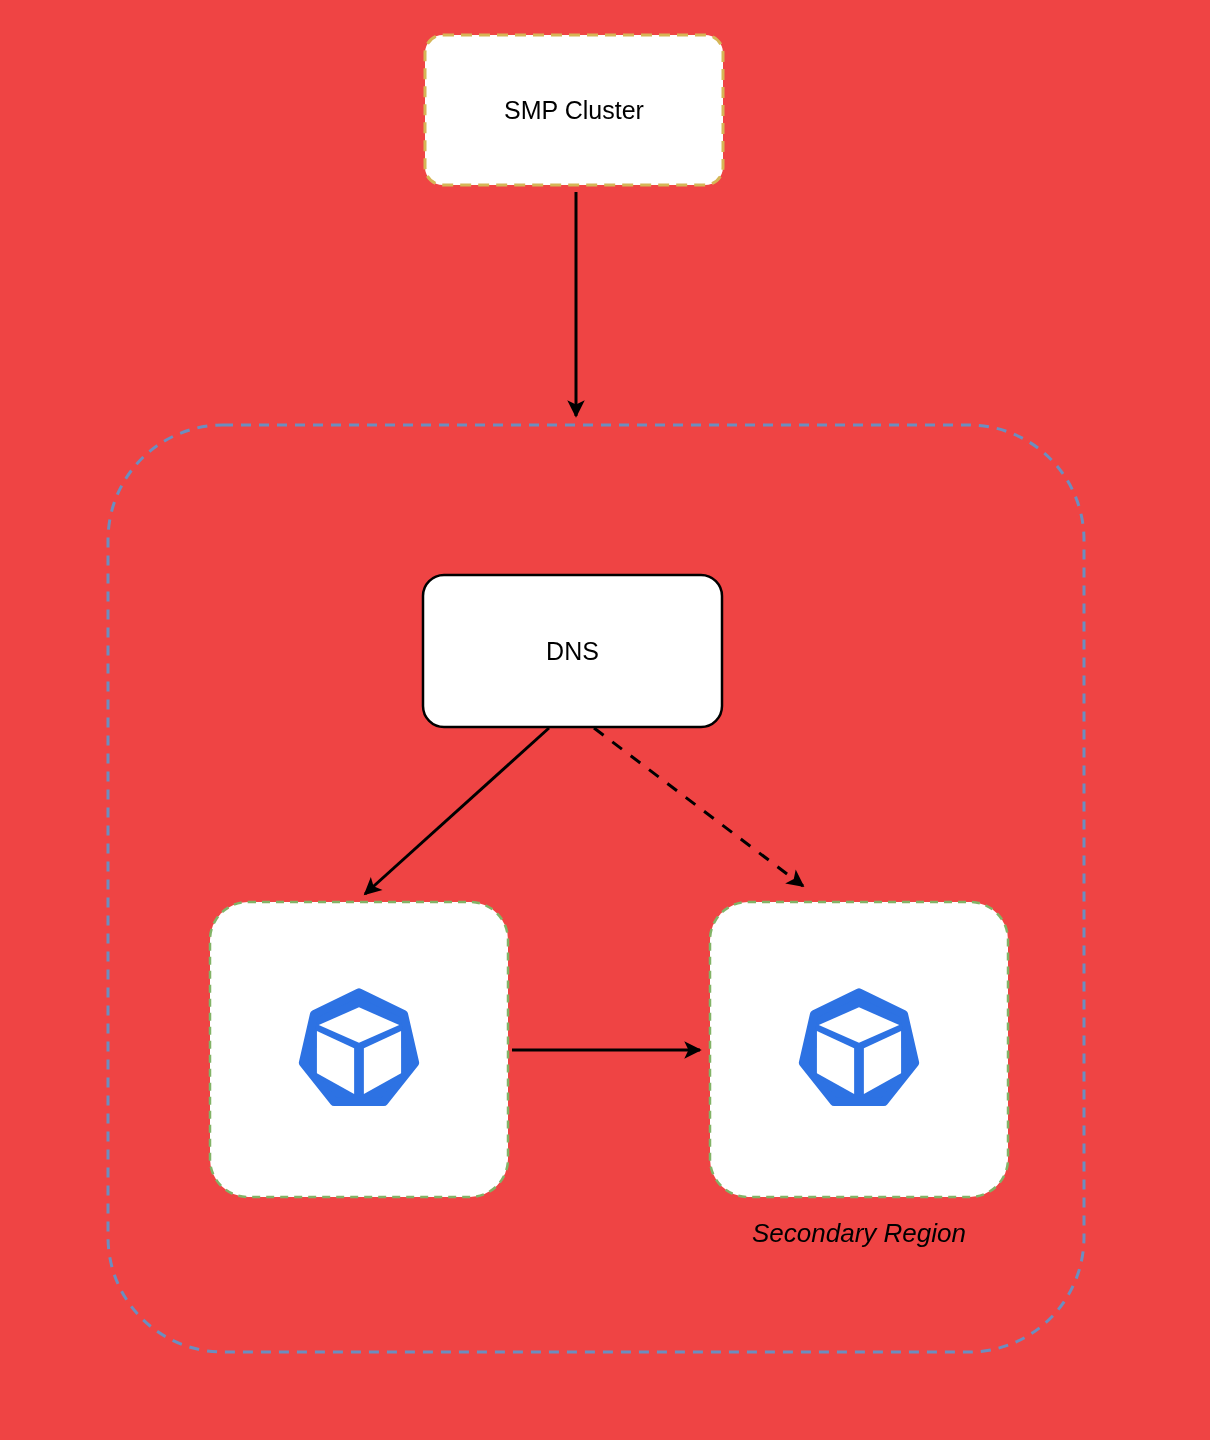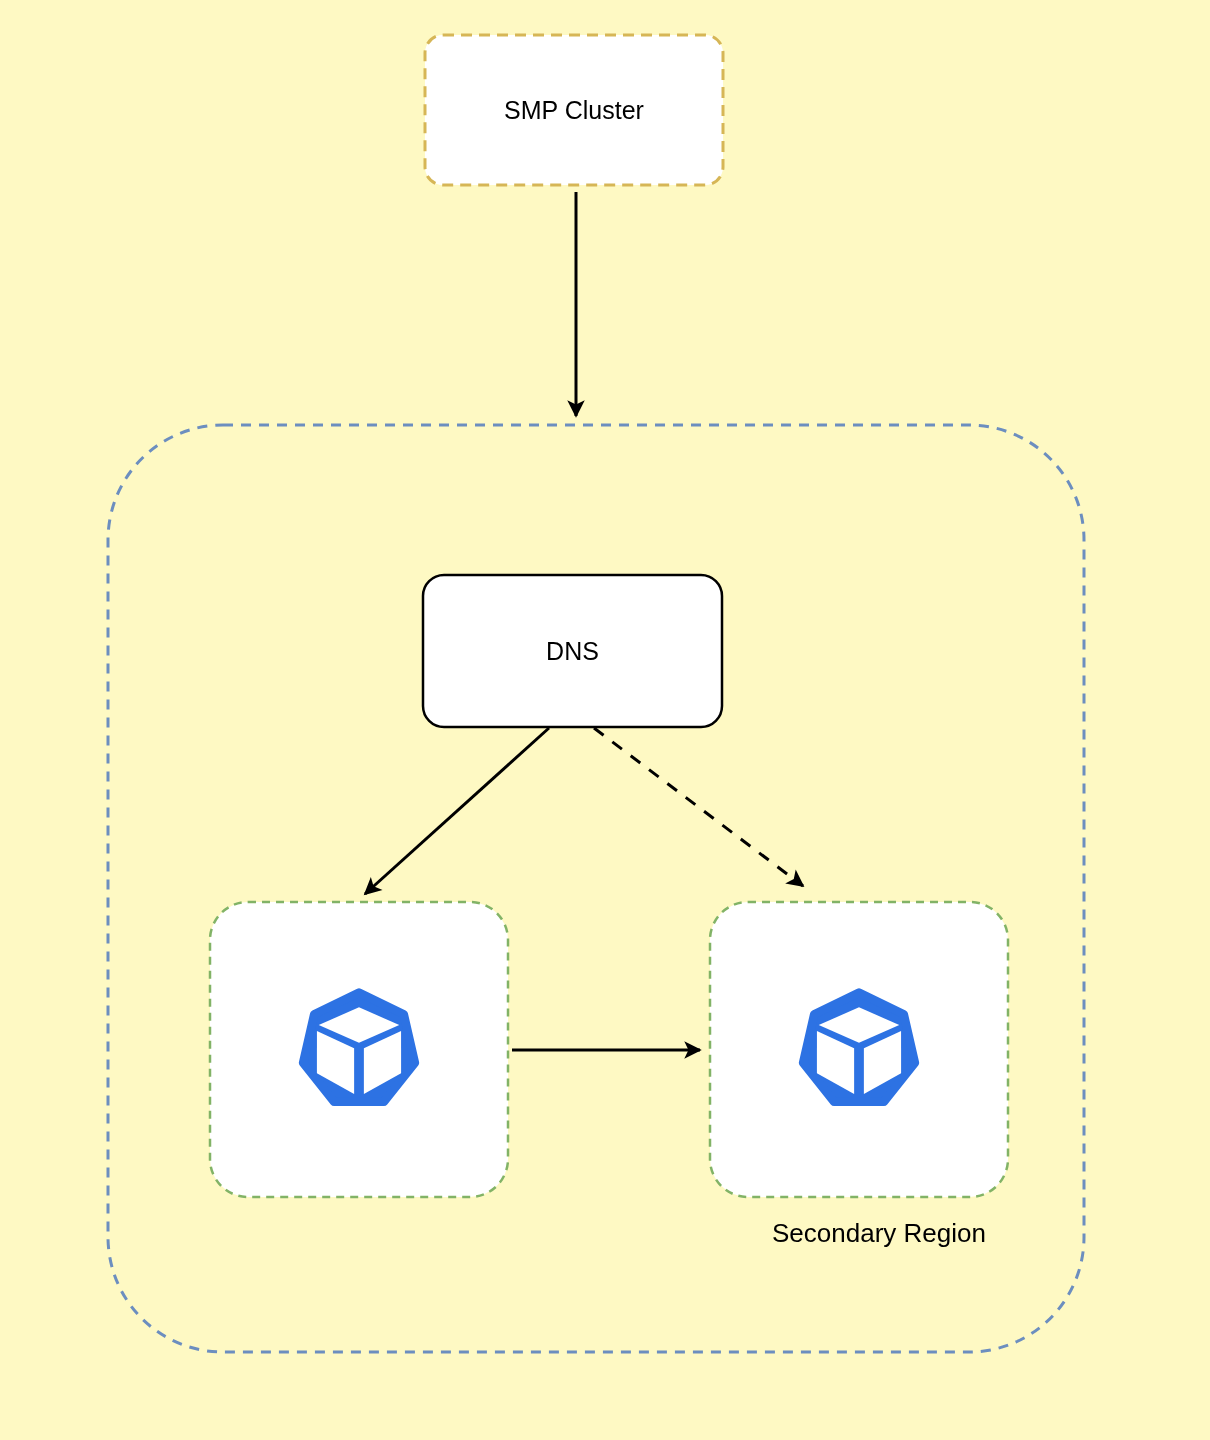--- a/index.html
+++ b/index.html
@@ -5,21 +5,21 @@
   html, body {
     margin: 0;
     padding: 0;
     background: #ffffff;
     font-family: "Liberation Sans", "DejaVu Sans", sans-serif;
   }
   .canvas {
     position: relative;
     width: 1210px;
     height: 1440px;
-    background: #fef9c3;
+    background: #ef4444;
     overflow: hidden;
   }
   .canvas > svg.layer {
     position: absolute;
     left: 0;
     top: 0;
     width: 1210px;
     height: 1440px;
   }
   .node-label {
@@ -37,21 +37,21 @@
   .label-dns    { left: 423px; top: 575px; width: 299px; height: 152px; }
   .region-caption {
     position: absolute;
     text-align: center;
     color: #000000;
     font-size: 26px;
     line-height: 1.2;
     pointer-events: none;
   }
   .caption-primary   { left: 210px; top: 1218px; width: 298px; }
-  .caption-secondary { left: 730px; top: 1218px; width: 298px; }
+  .caption-secondary { left: 710px; top: 1218px; width: 298px; font-style: italic; }
 </style>
 </head>
 <body>
 
 <div class="canvas">
 
   <svg class="layer" viewBox="0 0 1210 1440">
     <defs>
       <marker id="arrowhead" viewBox="0 0 12 12" refX="10" refY="6" markerWidth="7" markerHeight="7" orient="auto-start-reverse">
         <path d="M1,1 L11,6 L1,11 L3.4,6 Z" fill="#000000"></path>

